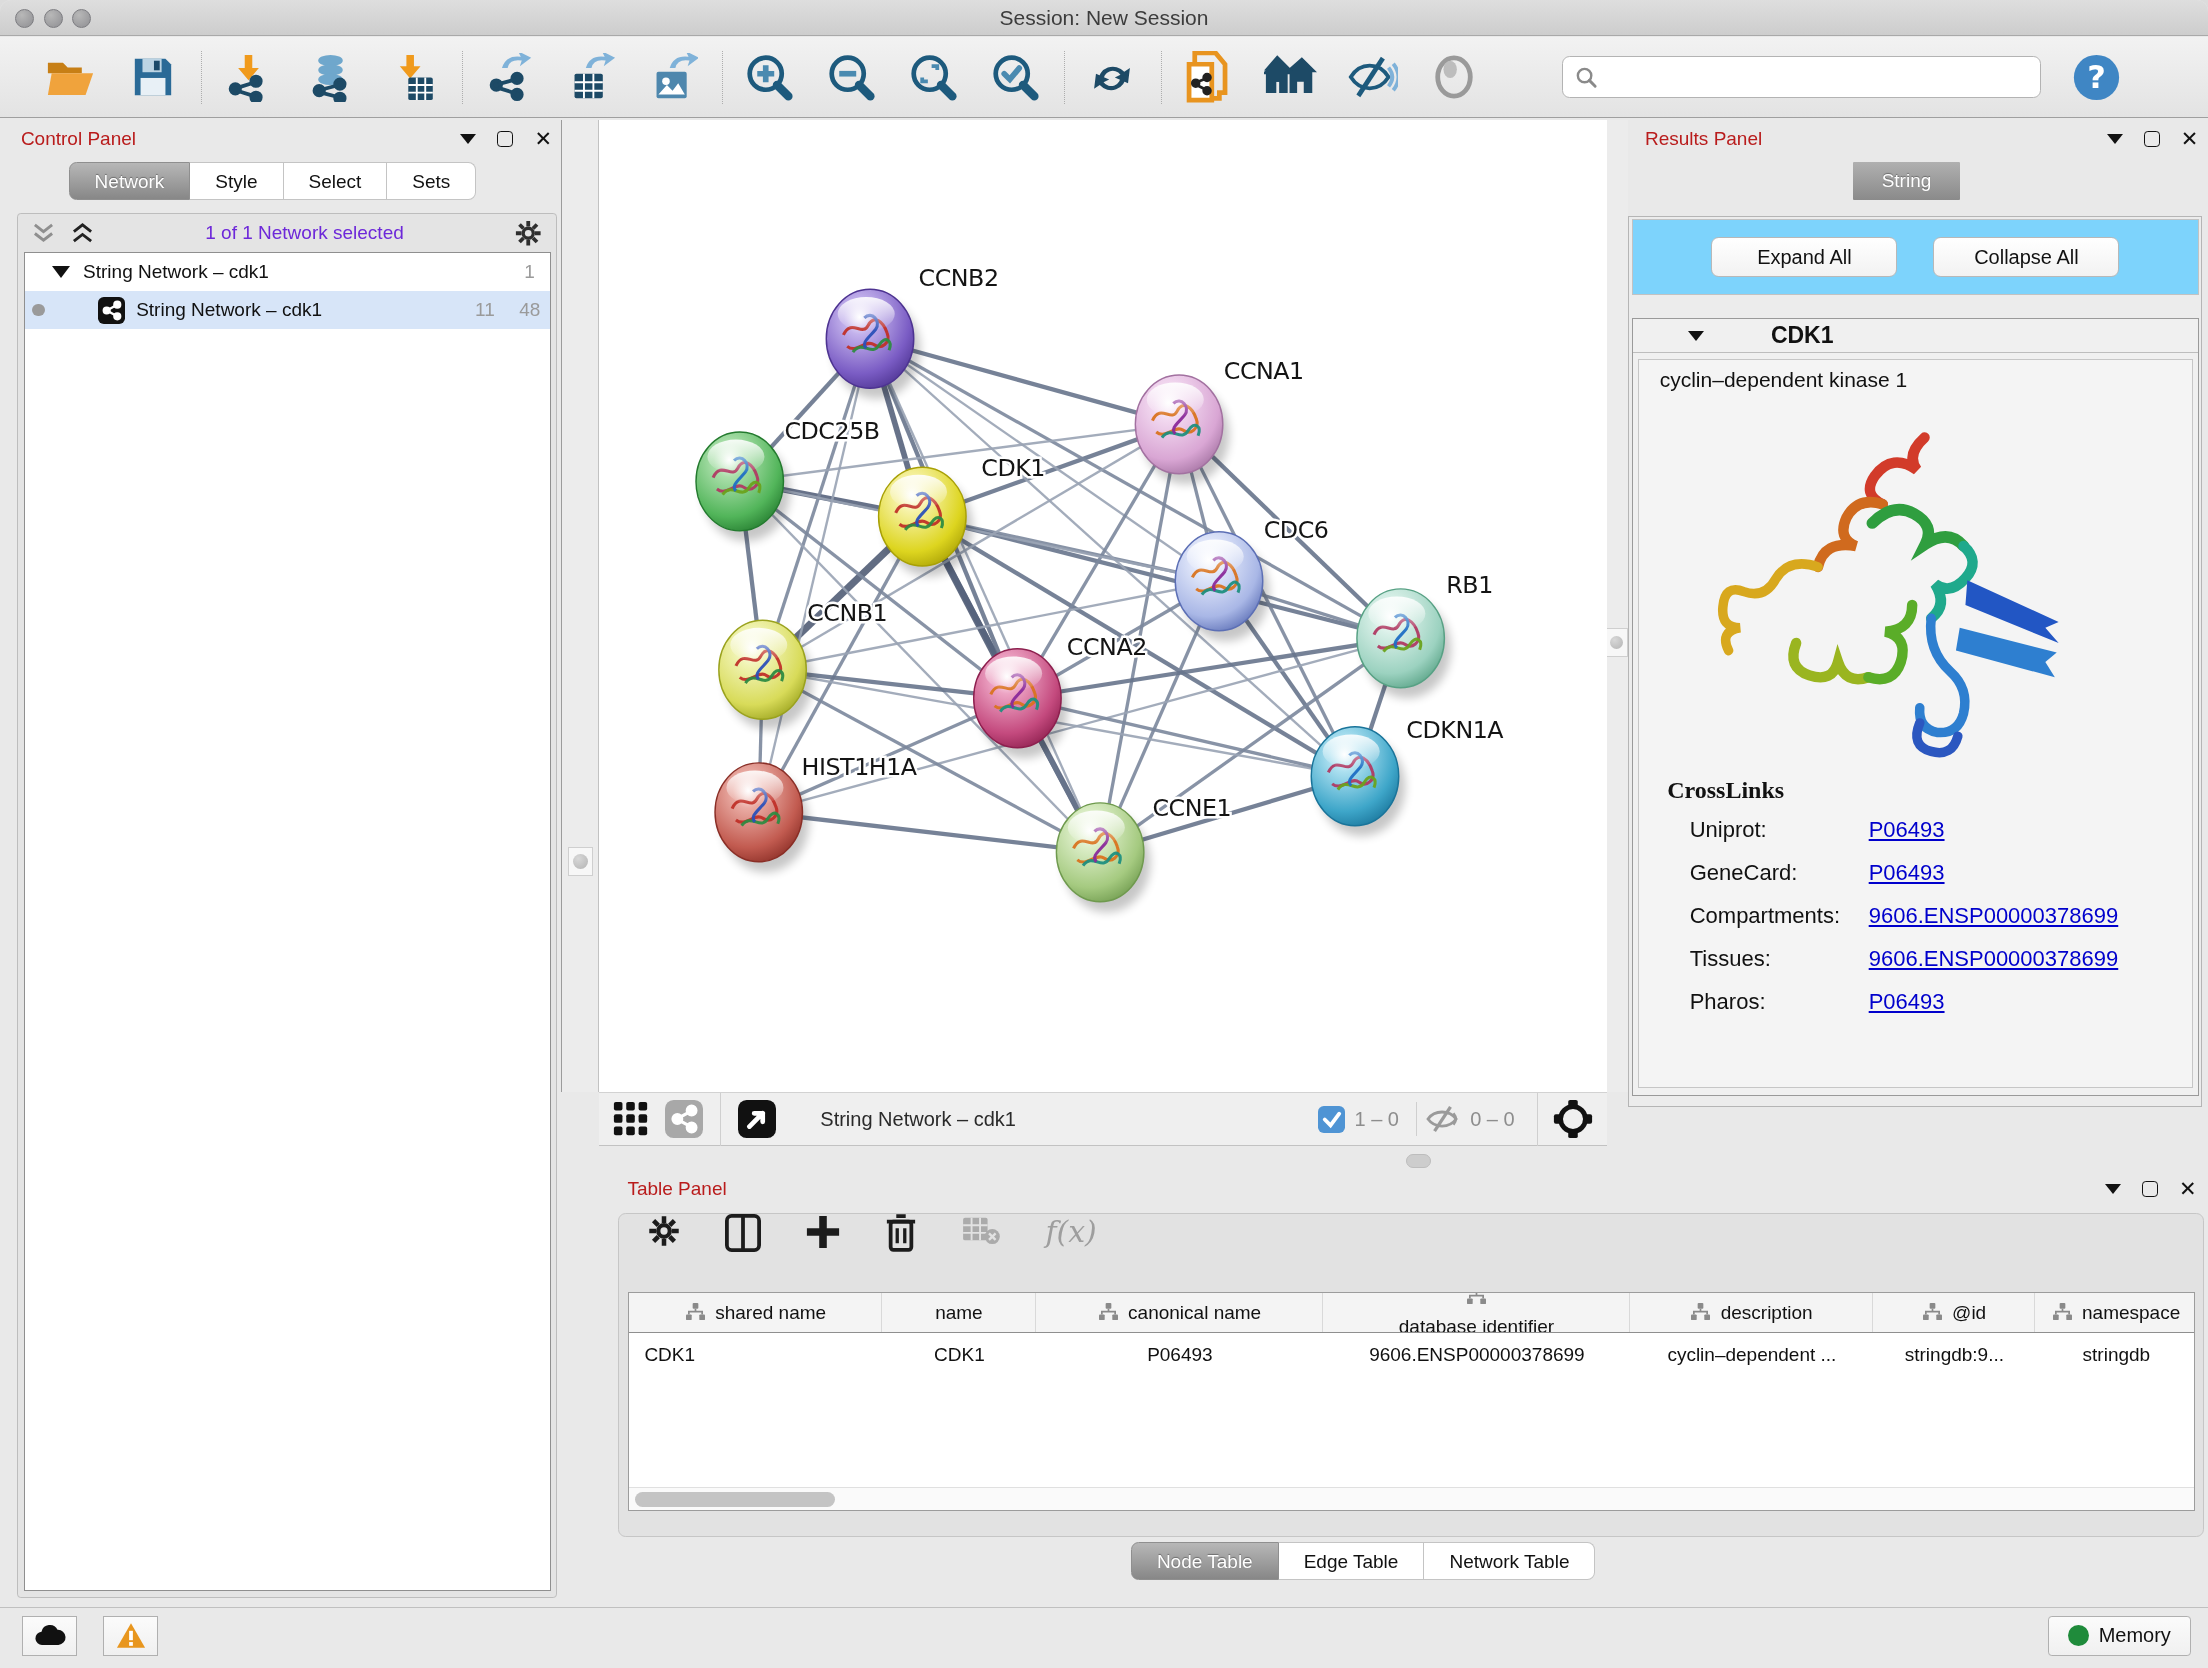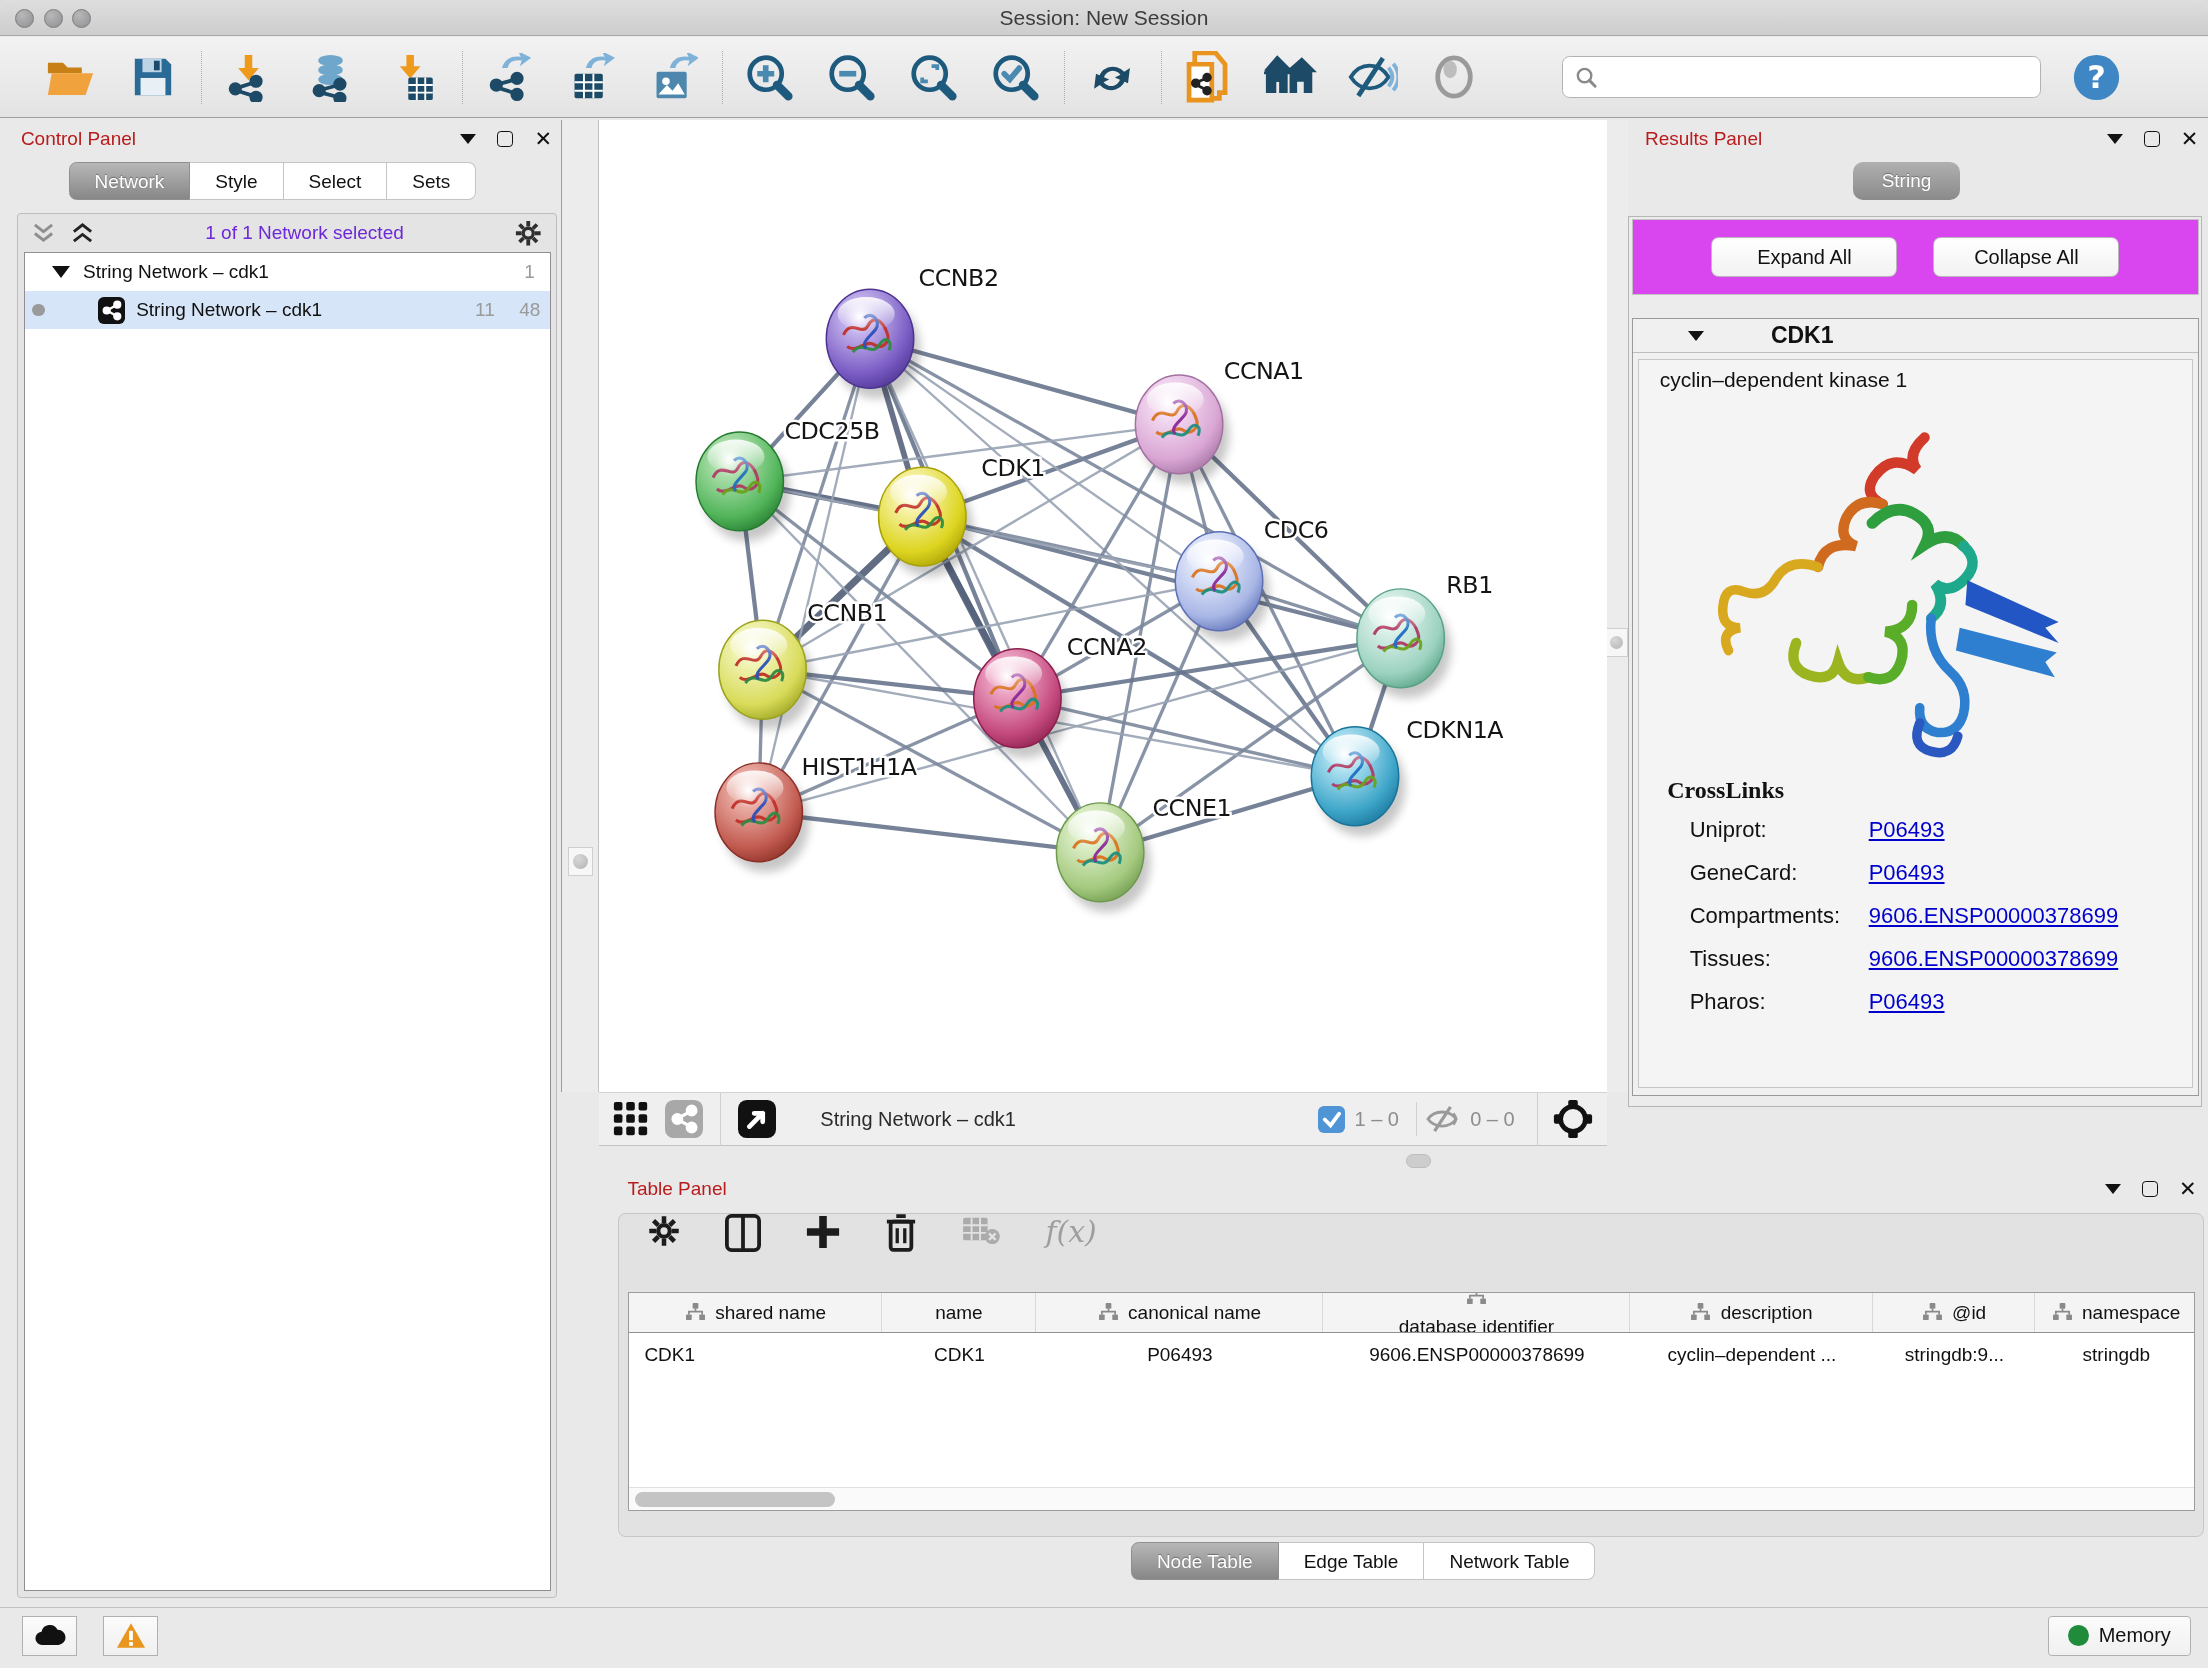--- a/index.html
+++ b/index.html
@@ -45,23 +45,23 @@
   #net-name{font-size:20px;color:#2a2a2a;margin-left:44px;flex:1;}
   .counter{font-size:20px;color:#8d8d8d;margin:0 9.5px;}
   
   .vsplit{position:absolute;top:120px;height:972px;background:#ececec;}
   .handle-sq{position:absolute;width:25px;height:28.5px;background:#f7f7f7;border:1px solid #cfcfcf;display:flex;align-items:center;justify-content:center;}
   .handle-dot{width:15px;height:15px;border-radius:50%;background:radial-gradient(circle at 35% 30%,#d8d8d8,#b3b3b3);}
   .hhandle{position:absolute;width:25px;height:14.3px;border-radius:7.6px;background:#cdcdcd;border:1px solid #bdbdbd;}
   
   #results-panel{position:absolute;left:1628px;top:120px;width:576px;height:1484px;}
   #rp-head{position:absolute;left:17px;top:7.6px;right:5.7px;display:flex;justify-content:space-between;align-items:center;}
-  #rp-tab{position:absolute;left:225px;top:42px;width:107px;height:38px;border-radius:10px;background:linear-gradient(#b0b0b0,#8a8a8a);color:#fff;font-size:19px;text-align:center;line-height:38px;text-shadow:0 -1px 1px rgba(0,0,0,.35);}
+  #rp-tab{position:absolute;left:225px;top:42px;width:107px;height:38px;border-radius:1px;background:linear-gradient(#b0b0b0,#8a8a8a);color:#fff;font-size:19px;text-align:center;line-height:38px;text-shadow:0 -1px 1px rgba(0,0,0,.35);}
   #rp-outer{position:absolute;left:0px;top:96px;width:574px;height:891px;background:#ececec;border:1px solid #b5b5b5;}
-  #rp-btnrow{position:absolute;left:2.9px;top:1.9px;width:567px;height:76px;border:1px solid #c2c2c2;background:#d946ef;display:flex;align-items:center;justify-content:center;gap:36px;}
+  #rp-btnrow{position:absolute;left:2.9px;top:1.9px;width:567px;height:76px;border:1px solid #c2c2c2;background:#7dd3fc;display:flex;align-items:center;justify-content:center;gap:36px;}
   .rp-btn{min-width:186px;height:40px;background:linear-gradient(#ffffff,#f2f2f2);border:1px solid #b8b8b8;border-radius:7.6px;font-size:20px;color:#111;text-align:center;line-height:38px;padding:0 17px;}
   #cdk1-box{position:absolute;left:2.9px;top:101px;width:567px;height:778px;background:#f0f0f0;border:1px solid #9a9a9a;}
   #cdk1-head{position:absolute;left:0;top:0;width:100%;height:34px;border-bottom:1px solid #bdbdbd;display:flex;align-items:center;}
   #cdk1-inner{position:absolute;left:4.8px;top:40px;width:555px;height:729px;background:#f4f4f4;border:1px solid #c6c6c6;overflow:hidden;}
   #protein-desc{position:absolute;left:21px;top:7.6px;font-size:21px;color:#111;}
   #crosslinks{position:absolute;left:0px;top:417px;width:100%;}
   #xl-heading{font-family:"Liberation Serif","DejaVu Serif",serif;font-weight:bold;font-size:24px;color:#111;margin:0 0 13.3px 28.5px;}
   .xl-row{display:flex;margin:0 0 17px 51px;font-family:"Liberation Serif","DejaVu Serif",serif;font-size:22px;}
   .xl-label{width:179px;color:#111;}
   .xl-link{color:#0000cc;text-decoration:underline;}

